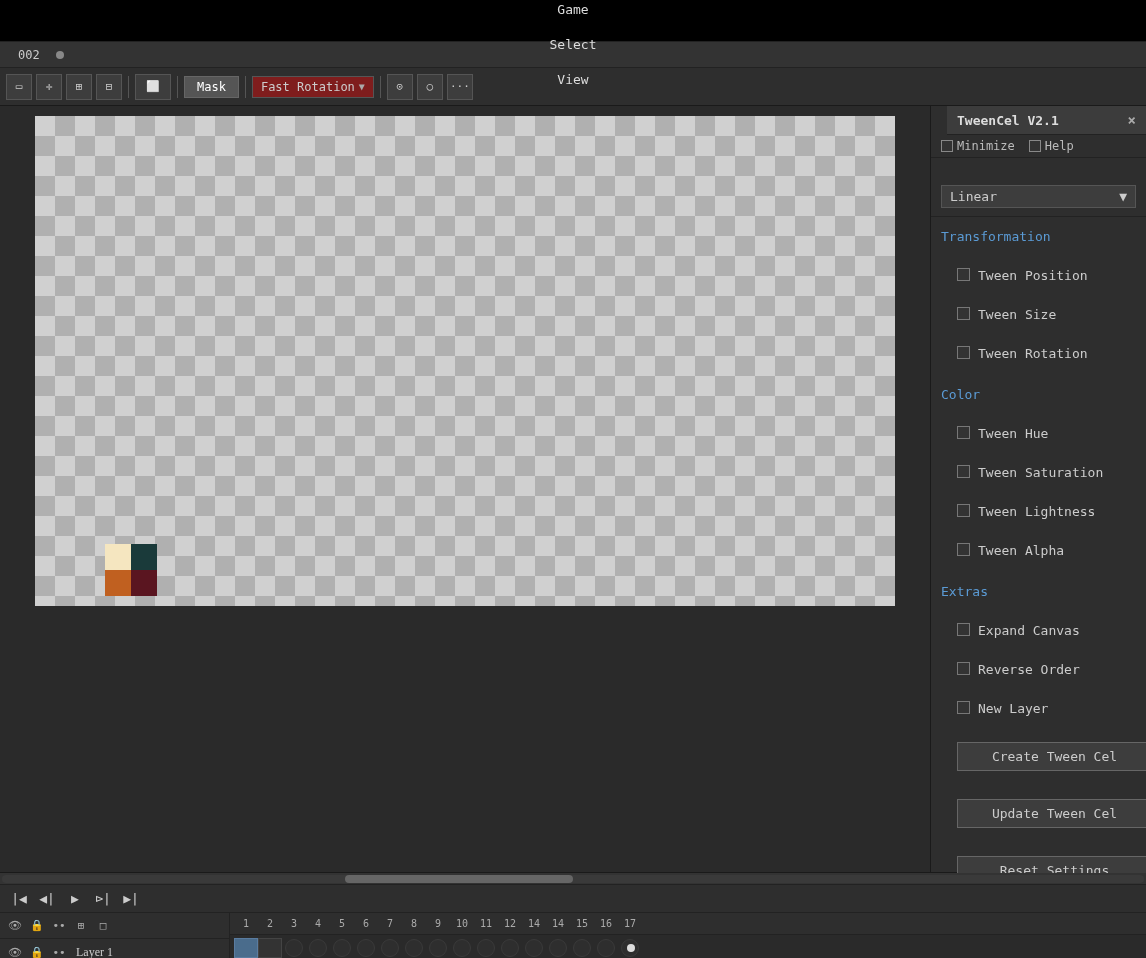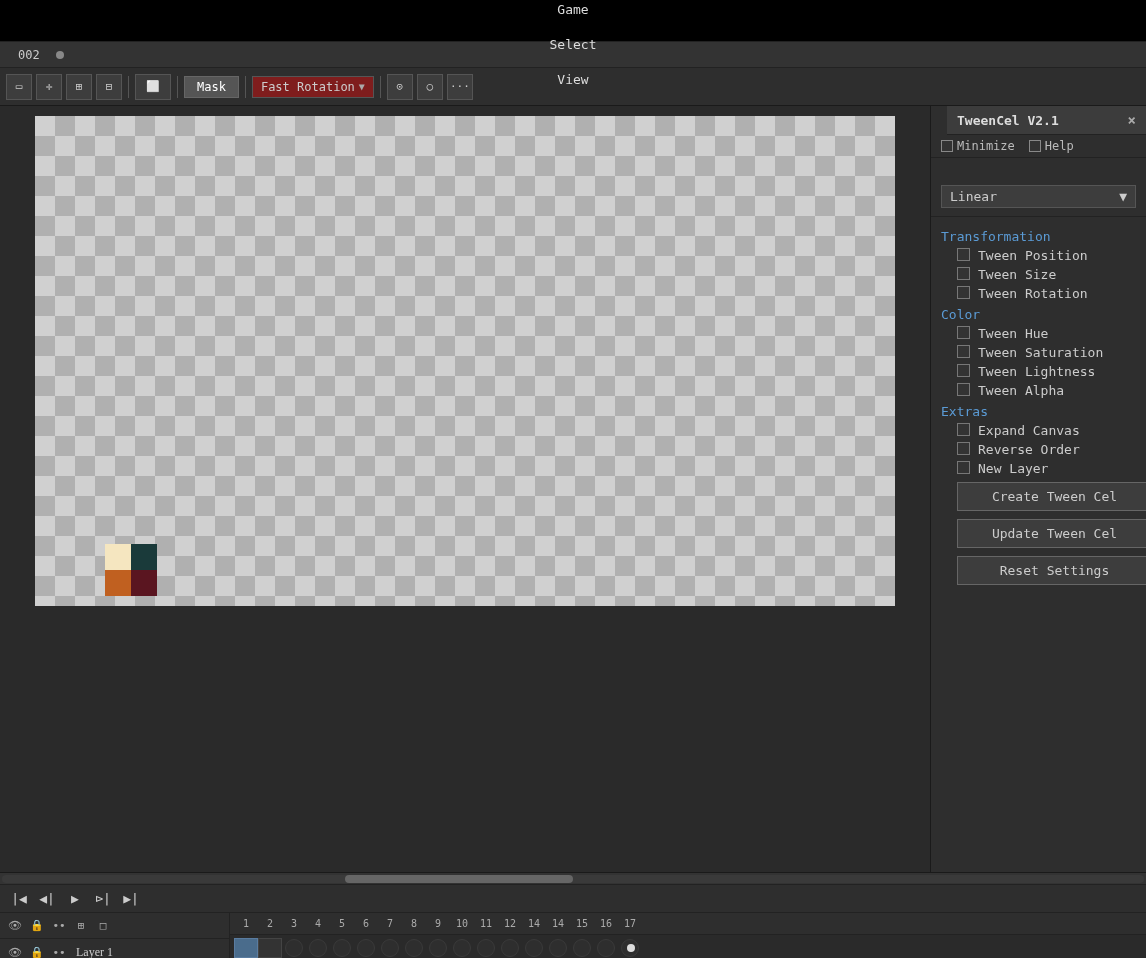--- a/index.html
+++ b/index.html
@@ -207,21 +207,21 @@
       justify-content: space-between;
       cursor: pointer;
       margin-top: 19px;
     }
 
     #panel-body {
       padding: 8px 10px;
       flex: 1;
       display: flex;
       flex-direction: column;
-      gap: 0;
+      gap: 20px;
     }
 
     .section-header {
       color: #5b9bd5;
       font-size: 13px;
       margin-top: 4px;
       margin-bottom: 2px;
     }
 
     .panel-row {

